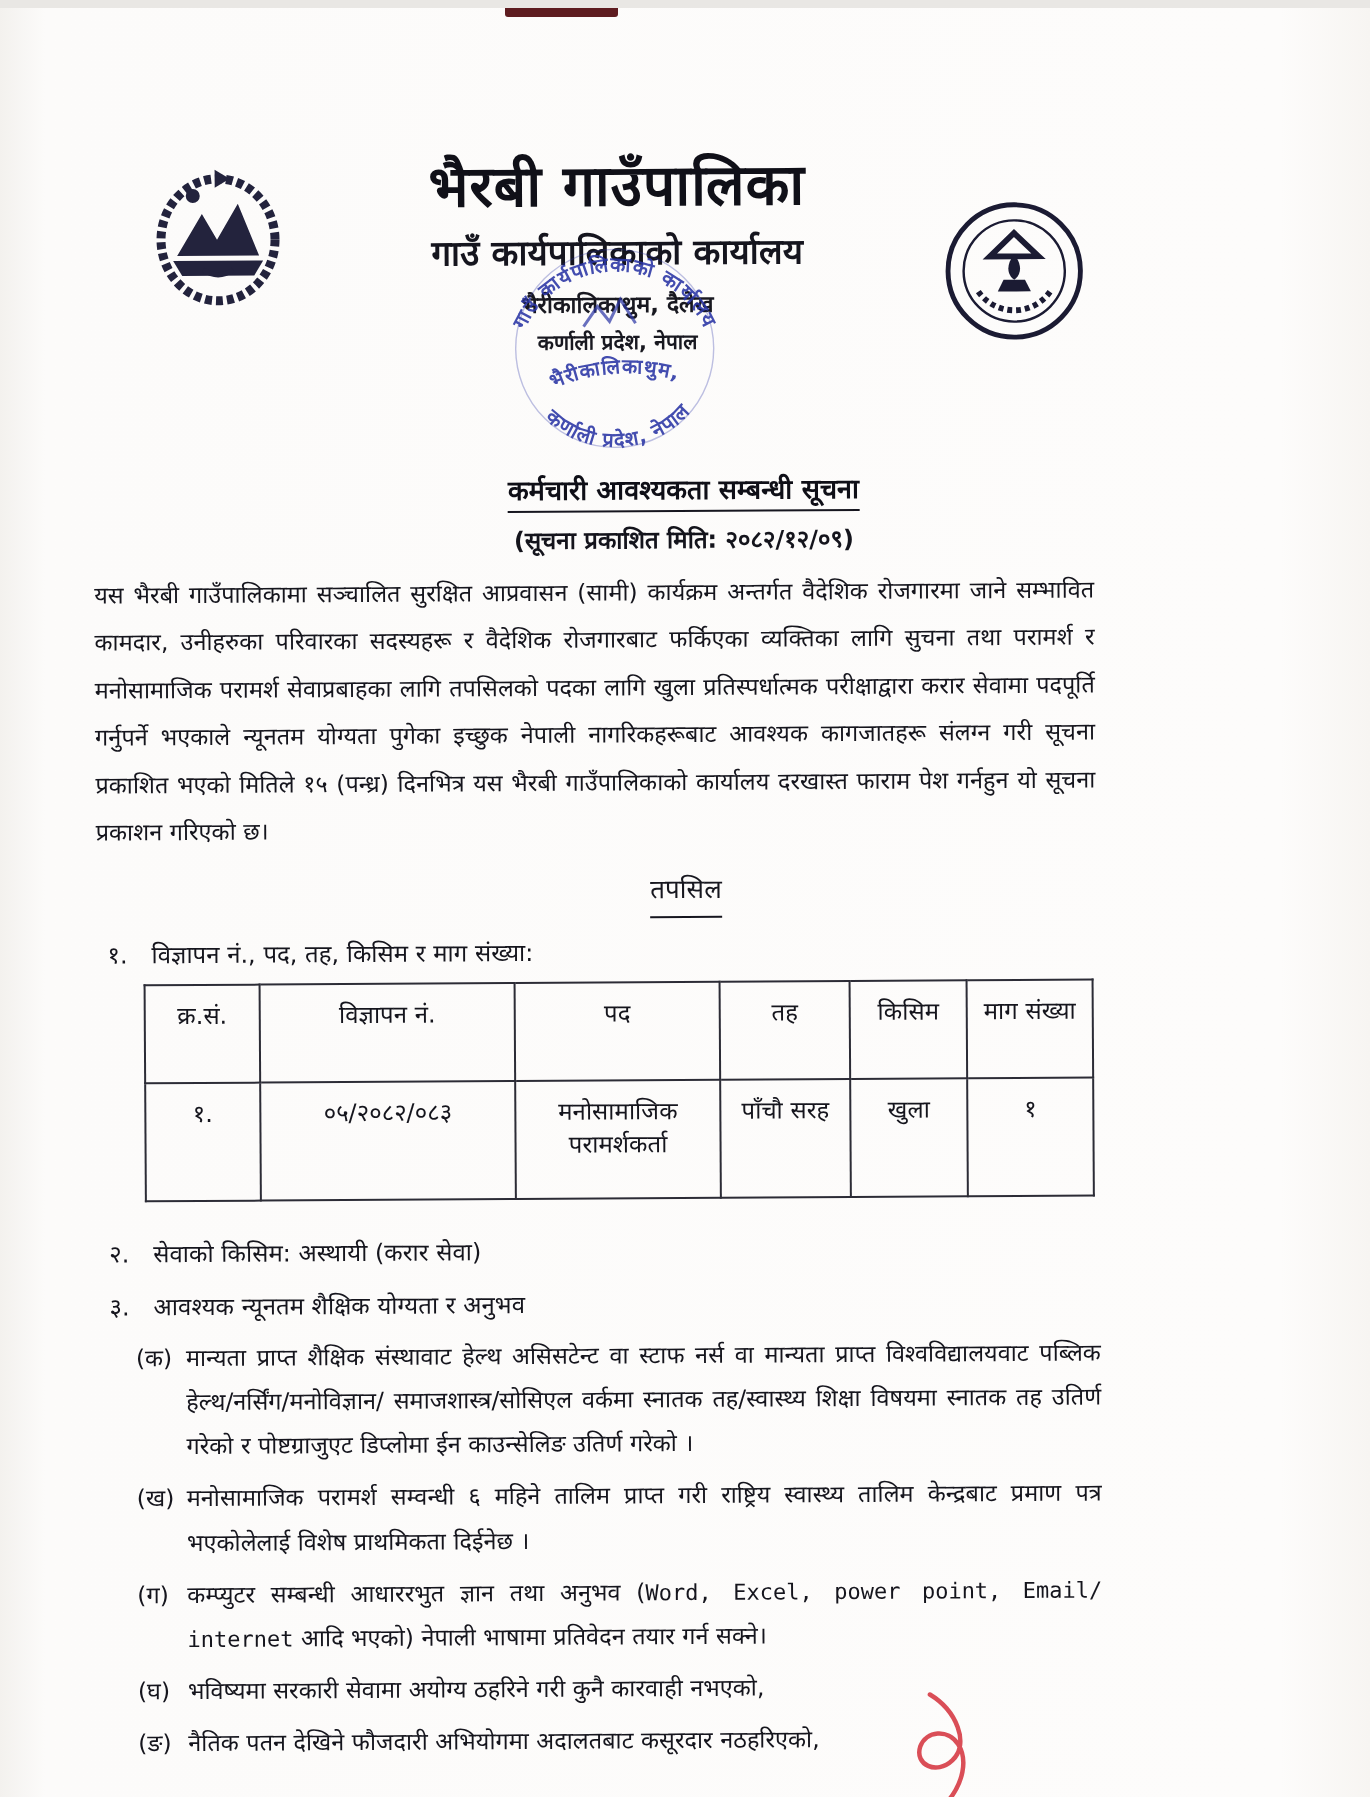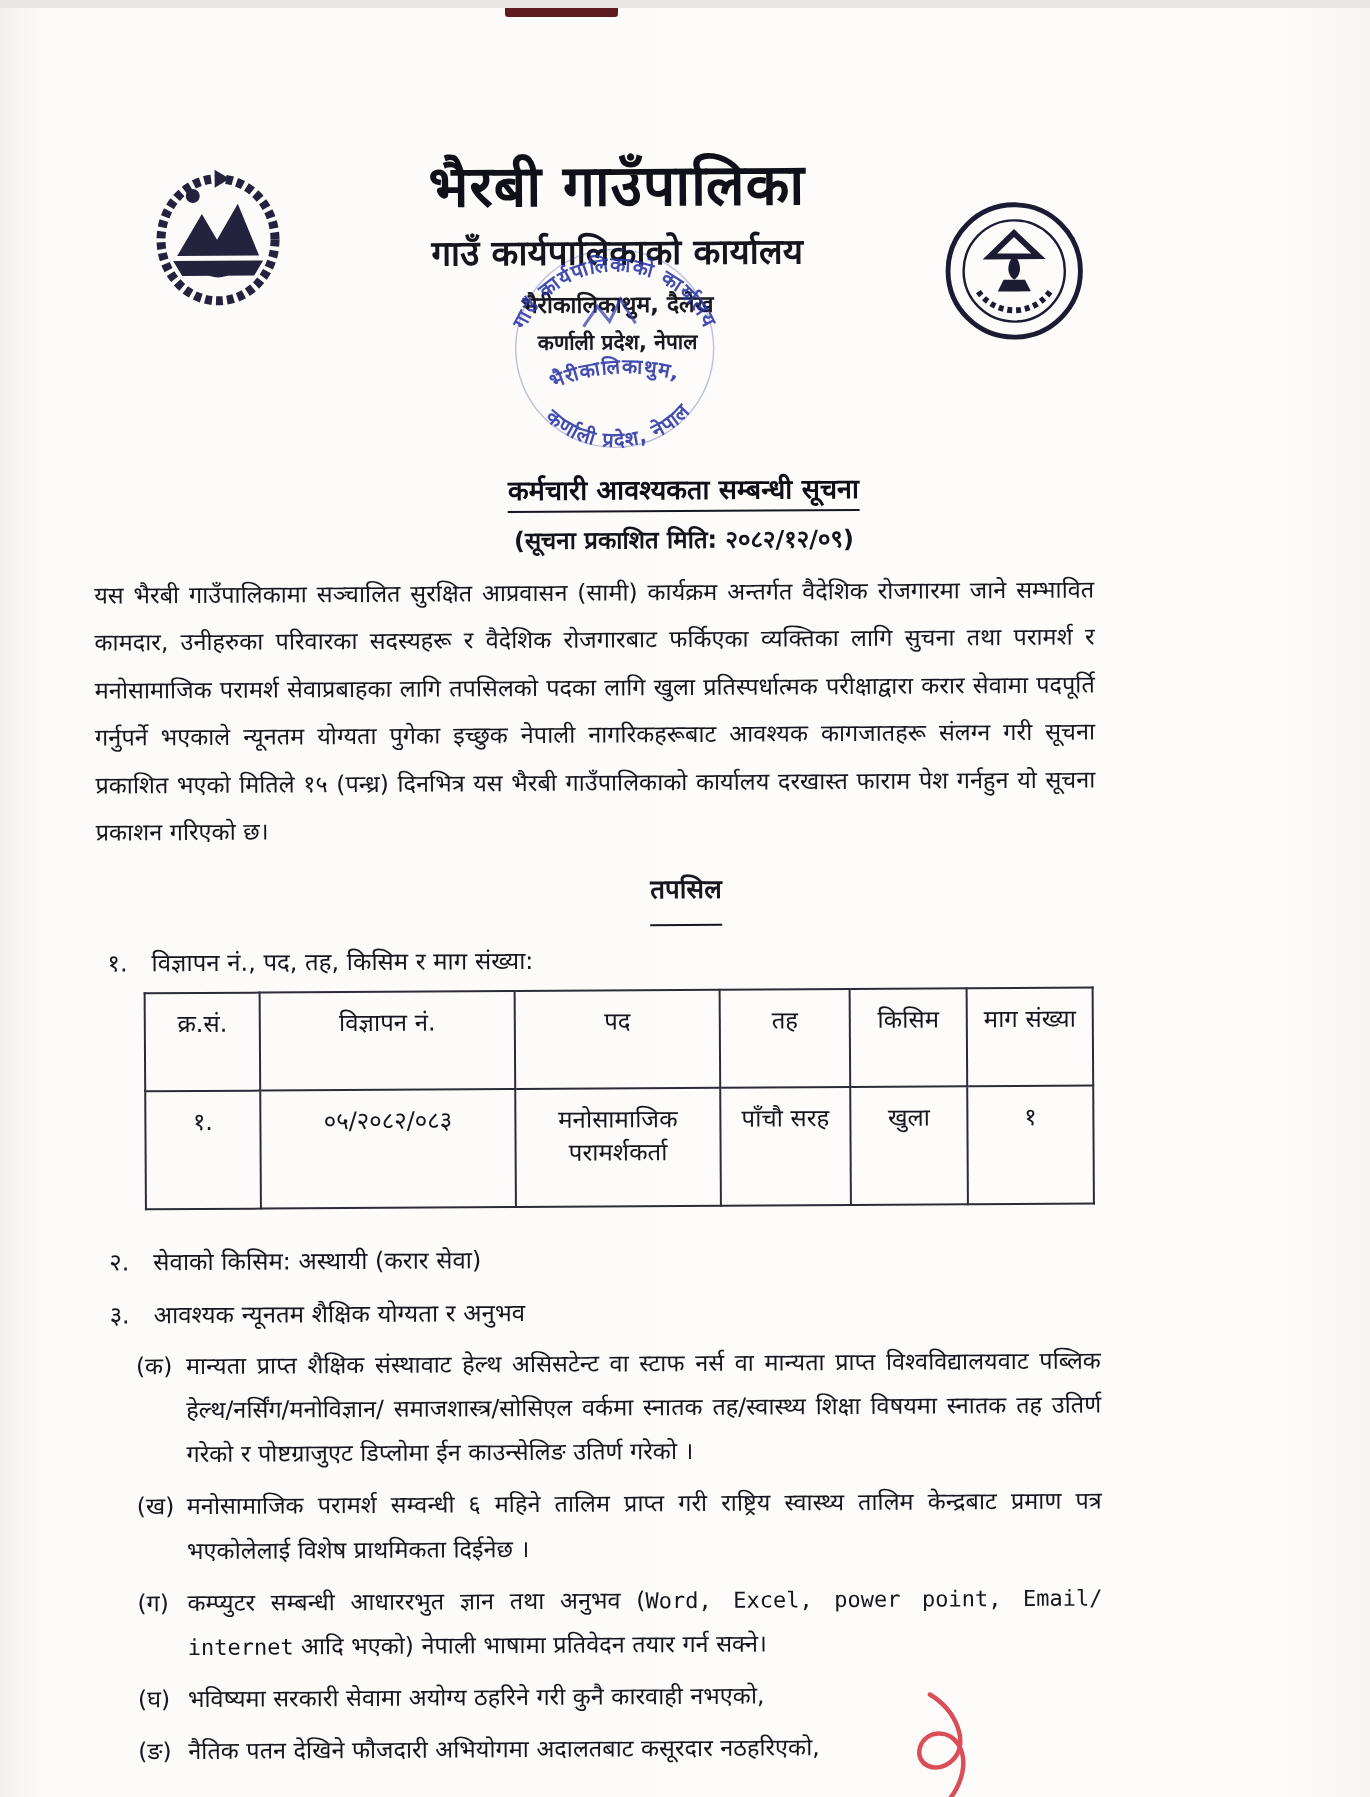--- a/index.html
+++ b/index.html
@@ -53,22 +53,22 @@
   .notice-date{
     width:fit-content;margin:10px auto 0 auto;
     font-size:24px;font-weight:bold;color:#14141c;
   }
   .notice-body{
     margin:14px auto 0 95px;width:1000px;
     font-size:23.5px;line-height:2.02;text-align:justify;color:#15151d;
   }
   .tapasil{
     width:fit-content;margin:16px auto 0 auto;
-    font-size:26px;font-weight:bold;
-    border-bottom:2.5px solid #16161f;padding-bottom:18px;
+    font-size:26px;font-weight:normal;
+    border-bottom:2.5px solid #16161f;padding-bottom:10px;
   }
   
   .item{margin:16px 0 0 106px;font-size:24px;color:#15151d;}
   .item .num{display:inline-block;width:44px;}
   
   table.vacancy{
     border-collapse:collapse;margin:14px 0 0 142px;width:948px;
     table-layout:fixed;font-size:24px;color:#15151d;
   }
   table.vacancy td,table.vacancy th{

